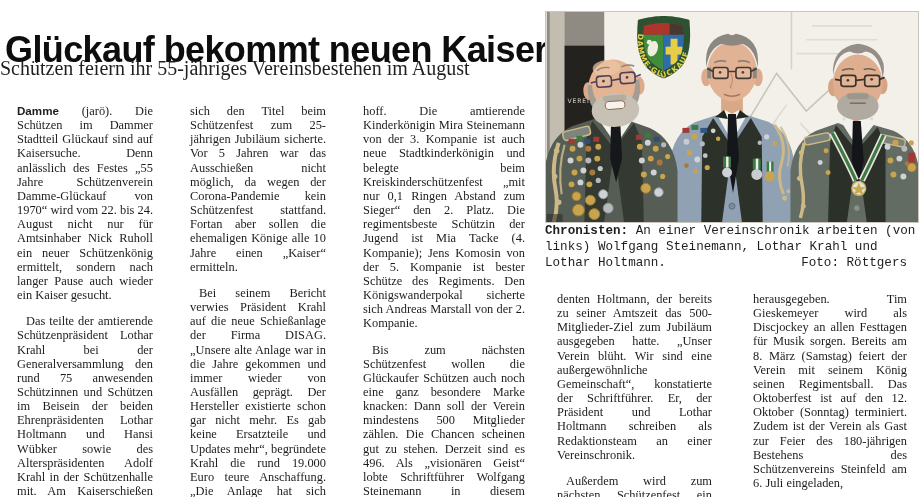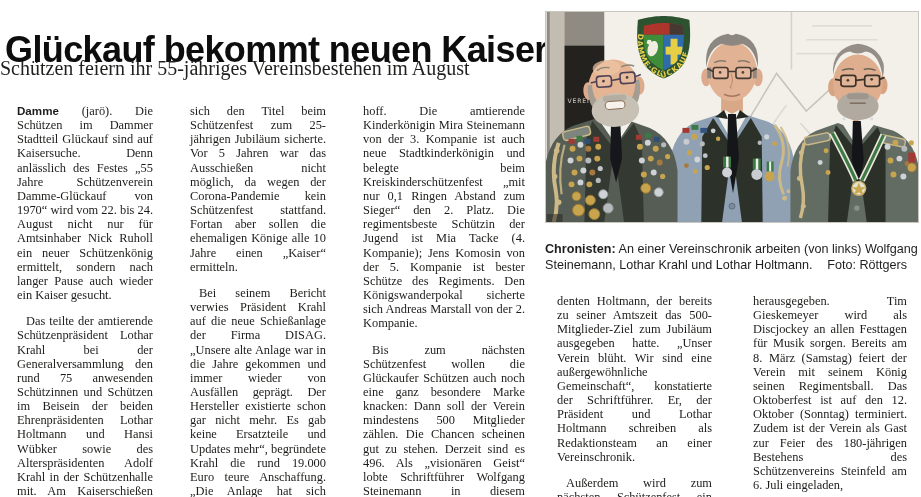--- a/index.html
+++ b/index.html
@@ -19,22 +19,22 @@
   .cols-left{position:absolute;left:5px;top:92px;width:532px;display:flex;gap:13px;}
   .cols-right{display:flex;gap:17px;margin-top:9px;}
   .col{font-size:12.4px;line-height:14.15px;text-align:justify;color:#1c1c1a;}
   .c1{width:160px}.c2{width:160px}.c3{width:186px}.c4{width:181px}.c5{width:180px}
   .p{margin:12px;}
   .ind{text-indent:9px;}
   .lead-loc{font-family:"Liberation Sans", sans-serif;font-weight:700;font-size:11.6px;}
   .right-block{position:absolute;left:545px;top:11px;width:374px;}
   .photo{display:block;width:374px;height:212px;border:1px solid #c9c6c0;box-sizing:border-box;background:#f3f0ea;}
   .caption{
-    margin-top:18px;position:relative;width:374px;
-    font-family:Liberation Sans, sans-serif;font-size:12.6px;line-height:16px;color:#1e1e1d;
+    margin-top:0;position:relative;width:374px;
+    font-family:Liberation Mono, monospace;font-size:12.6px;line-height:16px;color:#1e1e1d;
   }
   .caption .credit{position:absolute;right:12px;bottom:0;}
 </style>
 </head>
 <body>
 
 <h1 class="headline">Glückauf bekommt neuen Kaiser</h1>
 <div class="subhead">Schützen feiern ihr 55-jähriges Vereinsbestehen im August</div>
 
 <div class="cols-left">

